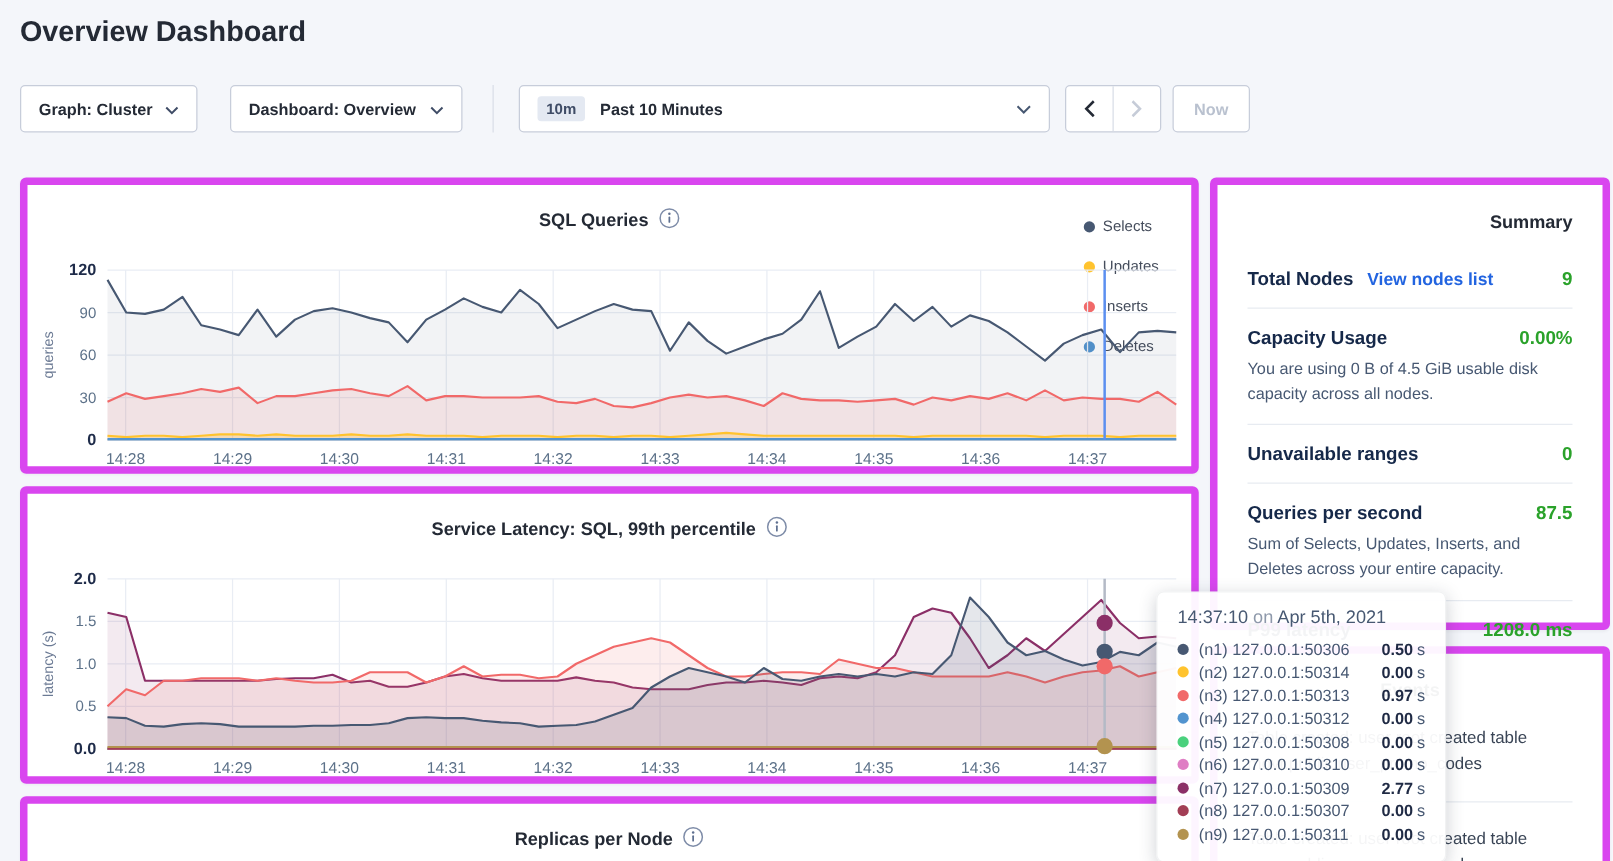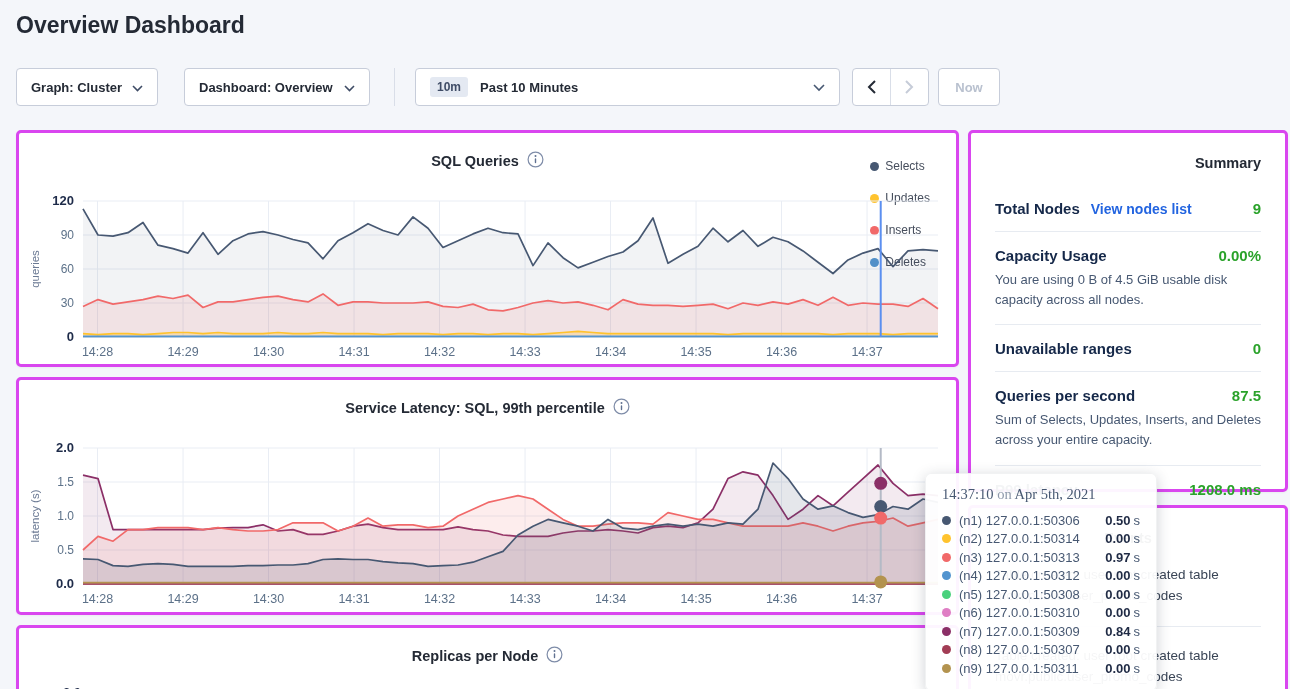--- a/index.html
+++ b/index.html
@@ -16,22 +16,22 @@
   .ctl-divider{position:absolute;left:394px;top:68px;width:1px;height:38px;background:#d9dee8;}
   #btn-time{left:415px;width:425px;}
   #btn-time .caret{margin-left:auto;}
   .badge{background:#e4e9f2;border-radius:3px;padding:3px 7px;font-size:12px;font-weight:bold;color:#3f4c66;margin-right:12px;}
   #btn-arrows{left:852px;width:77px;padding:0;}
   .arrow-cell{width:38px;height:100%;display:flex;align-items:center;justify-content:center;}
   .arrow-cell:first-child{border-right:1px solid #d9dee8;}
   #btn-now{left:938px;width:62px;justify-content:center;color:#b9c1cf;cursor:default;text-align:right;}
 
   
-  .card{position:absolute;background:#fff;border:3px solid #d946ef;border-radius:5px;
-        box-shadow:0 1px 2px rgba(50,60,80,0.05);box-sizing:border-box;}
+  .card{position:absolute;background:#fff;border:6px solid #d946ef;border-radius:5px;
+        box-shadow:0 1px 2px rgba(50,60,80,0.05);box-sizing:border-box;margin-top:12px;}
   #card-sql{left:16px;top:130px;width:943px;height:237px;}
   #card-latency{left:16px;top:377px;width:943px;height:238px;}
   #card-replicas{left:16px;top:625px;width:943px;height:96px;}
   #card-summary{left:968px;top:130px;width:320px;height:362px;}
   #card-events{left:968px;top:505px;width:320px;height:210px;}
 
   .chart-head{position:absolute;top:18px;left:0;right:0;display:flex;justify-content:center;
               align-items:center;gap:8px;font-weight:bold;font-size:14.5px;color:#242a35;}
   .legend{position:absolute;top:26px;right:26px;display:flex;gap:18px;flex-direction:column;}
   .legend-item{display:flex;align-items:center;gap:6px;font-size:12px;color:#454d5c;cursor:pointer;}
@@ -52,21 +52,21 @@
 
   
   .ev-header{margin-top:22px;text-align:center;font-weight:bold;font-size:14.5px;color:#242a35;}
   .ev-item{font-size:13.5px;color:#394455;line-height:21px;margin-top:18px;cursor:pointer;}
   .ev-div{border:none;border-top:1px solid #e7ebf1;margin:20px 0 0 0;}
 
   
   .tooltip{position:absolute;left:925px;top:473px;width:232px;box-sizing:border-box;
            background:rgba(255,255,255,0.95);border:1px solid rgba(20,30,50,0.06);border-radius:6px;
            box-shadow:0 3px 14px rgba(40,50,70,0.22);padding:12px 16px 12px 16px;z-index:20;}
-  .tt-title{font-size:14.5px;color:#475872;margin-bottom:8px;font-family:Liberation Serif, serif;}
+  .tt-title{font-size:14.5px;color:#475872;margin-bottom:8px;}
   .tt-title .tt-on{color:#8e99ab;}
   .tt-row{display:flex;align-items:center;height:18.5px;font-size:13px;color:#475872;}
   .tt-dot{width:9px;height:9px;border-radius:50%;margin-right:8px;flex:none;}
   .tt-label{flex:1;white-space:nowrap;}
   .tt-val{font-weight:bold;color:#1f2a44;}
   .tt-unit{color:#475872;margin-left:3px;}
 </style>
 </head>
 <body>
 
@@ -361,21 +361,21 @@
     </div>
     <div class="tt-row">
       <span class="tt-dot" style="background-color: rgb(223, 126, 196);"></span>
       <span class="tt-label">(n6) 127.0.0.1:50310</span>
       <span class="tt-val">0.00</span>
       <span class="tt-unit">s</span>
     </div>
     <div class="tt-row">
       <span class="tt-dot" style="background-color: rgb(139, 47, 103);"></span>
       <span class="tt-label">(n7) 127.0.0.1:50309</span>
-      <span class="tt-val">0.84</span>
+      <span class="tt-val">2.77</span>
       <span class="tt-unit">s</span>
     </div>
     <div class="tt-row">
       <span class="tt-dot" style="background-color: rgb(162, 61, 85);"></span>
       <span class="tt-label">(n8) 127.0.0.1:50307</span>
       <span class="tt-val">0.00</span>
       <span class="tt-unit">s</span>
     </div>
     <div class="tt-row">
       <span class="tt-dot" style="background-color: rgb(179, 147, 79);"></span>

